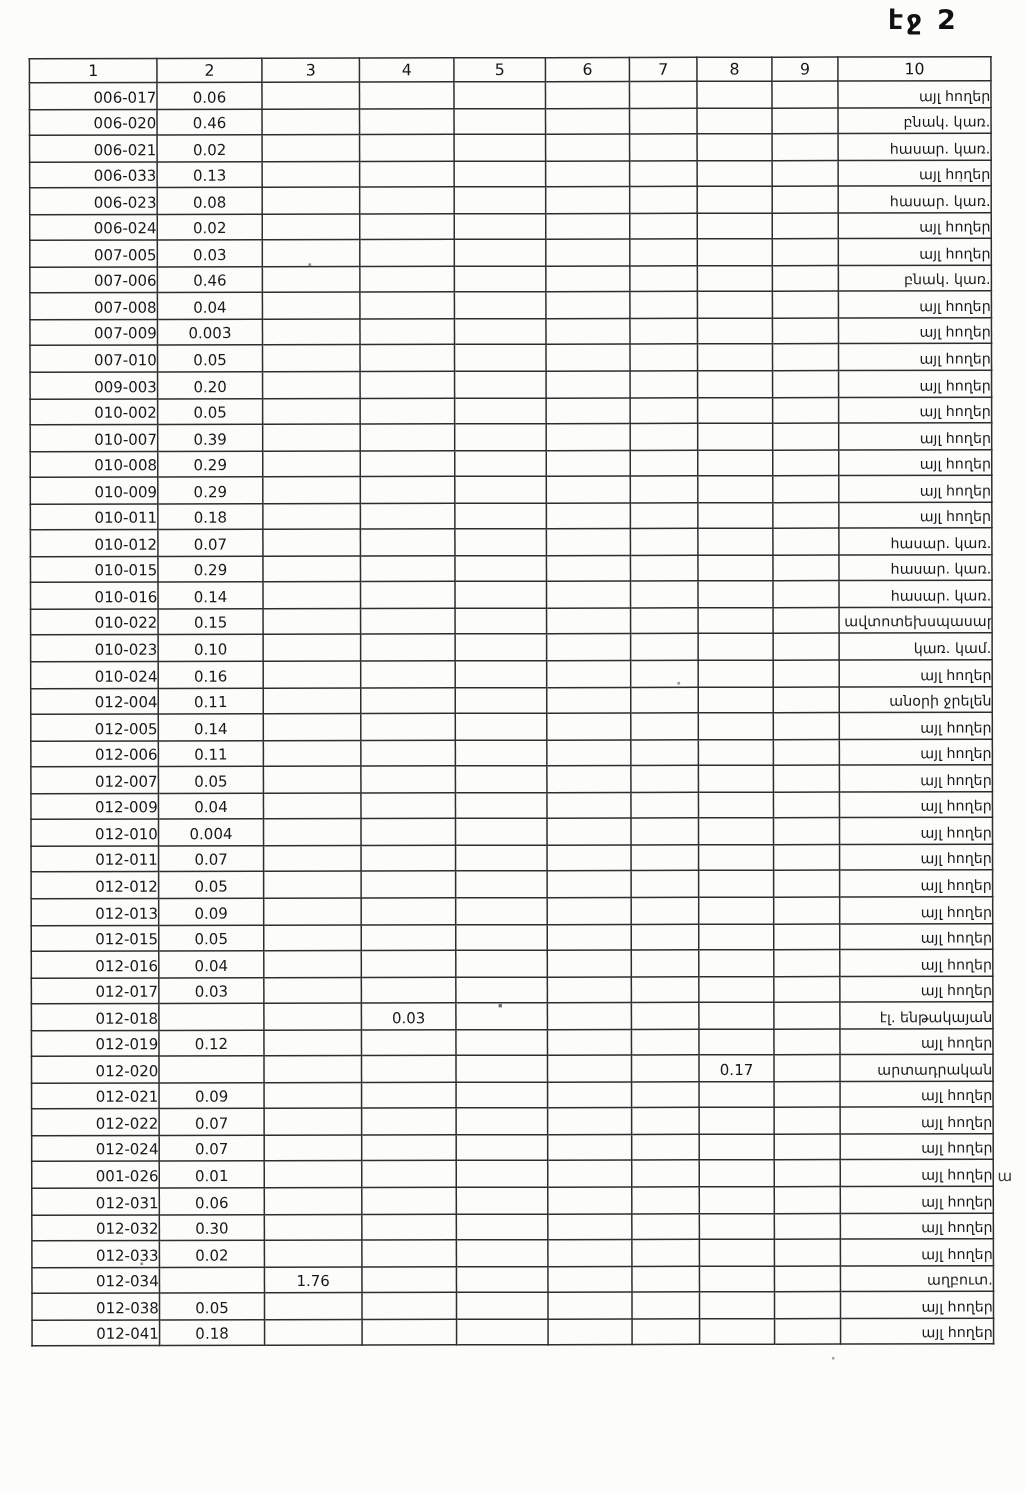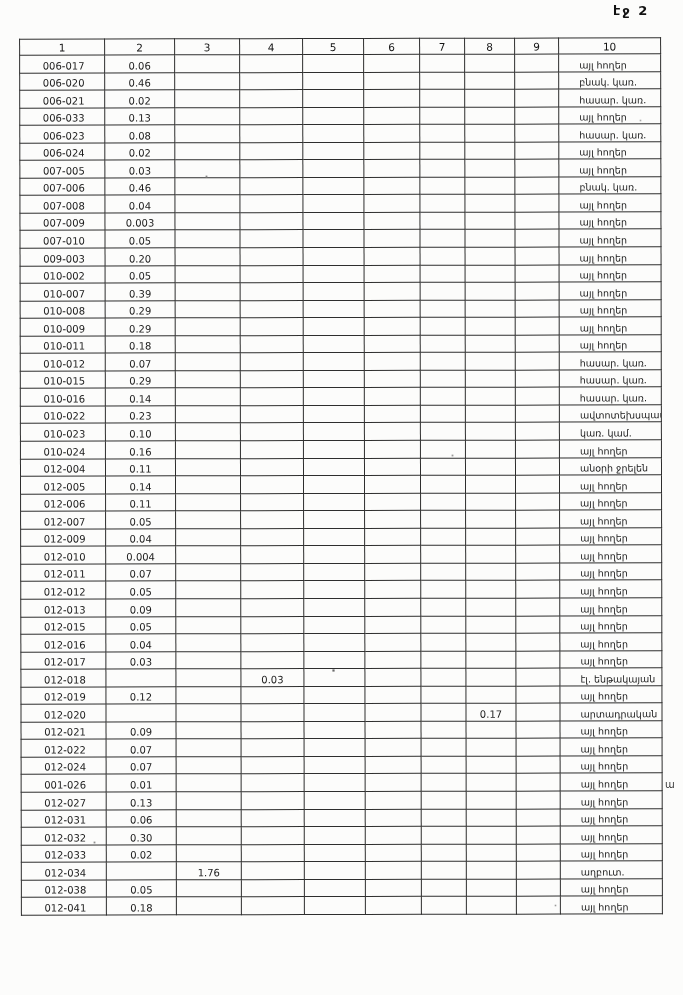--- a/index.html
+++ b/index.html
@@ -9,25 +9,24 @@
     overflow: hidden;
   }
   body {
     position: relative;
     font-family: "DejaVu Sans", sans-serif;
     color: #1c1c1c;
   }
   .page-label {
     position: absolute;
     top: 3px; left: 592px;
-    font-size: 13px;
+    font-size: 18px;
     font-weight: bold;
     letter-spacing: 2px;
     color: #111;
-    margin-left: 21px;
   }
   .scan-table {
     position: absolute;
     left: 20px; top: 38px;
     width: 641px;
     border-collapse: collapse;
     table-layout: fixed;
     transform: rotate(-0.12deg);
   }
   .scan-table th, .scan-table td {
@@ -43,23 +42,23 @@
     vertical-align: middle;
     color: #151515;
   }
   .scan-table td {
     height: 17.55px;
     font-size: 10px;
     vertical-align: bottom;
     padding: 0 0 1px 0;
     color: #1a1a1a;
   }
-  td.col-code { text-align: center; padding-left: 3px; }
+  td.col-code { text-align: right; padding-left: 3px; }
   td.col-num  { text-align: center; }
-  td.col-use  { text-align: left; padding-left: 20px; font-size: 9.5px; }
+  td.col-use  { text-align: right; padding-left: 3px; font-size: 9.5px; }
   .stray-mark {
     position: absolute;
     left: 665px; top: 779px;
     font-size: 10px;
     color: #3a3a3a;
   }
   .speckles {
     position: absolute;
     left: 0; top: 0;
     width: 1px; height: 1px;
@@ -341,21 +340,21 @@
         <td class="col-num"></td>
         <td class="col-num"></td>
         <td class="col-num"></td>
         <td class="col-num"></td>
         <td class="col-num"></td>
         <td class="col-num"></td>
         <td class="col-use">հասար. կառ.</td>
       </tr>
       <tr>
         <td class="col-code">010-022</td>
-        <td class="col-num">0.23</td>
+        <td class="col-num">0.15</td>
         <td class="col-num"></td>
         <td class="col-num"></td>
         <td class="col-num"></td>
         <td class="col-num"></td>
         <td class="col-num"></td>
         <td class="col-num"></td>
         <td class="col-num"></td>
         <td class="col-use">ավտոտեխսպասարկ</td>
       </tr>
       <tr>
@@ -594,32 +593,20 @@
         <td class="col-num"></td>
         <td class="col-num"></td>
         <td class="col-num"></td>
         <td class="col-num"></td>
         <td class="col-num"></td>
         <td class="col-use">այլ հողեր</td>
       </tr>
       <tr>
         <td class="col-code">001-026</td>
         <td class="col-num">0.01</td>
-        <td class="col-num"></td>
-        <td class="col-num"></td>
-        <td class="col-num"></td>
-        <td class="col-num"></td>
-        <td class="col-num"></td>
-        <td class="col-num"></td>
-        <td class="col-num"></td>
-        <td class="col-use">այլ հողեր</td>
-      </tr>
-      <tr>
-        <td class="col-code">012-027</td>
-        <td class="col-num">0.13</td>
         <td class="col-num"></td>
         <td class="col-num"></td>
         <td class="col-num"></td>
         <td class="col-num"></td>
         <td class="col-num"></td>
         <td class="col-num"></td>
         <td class="col-num"></td>
         <td class="col-use">այլ հողեր</td>
       </tr>
       <tr>

